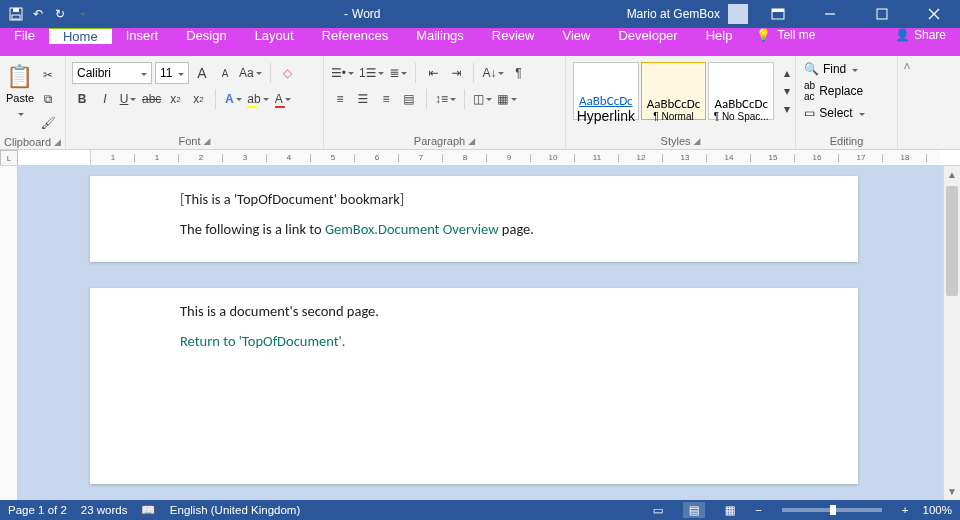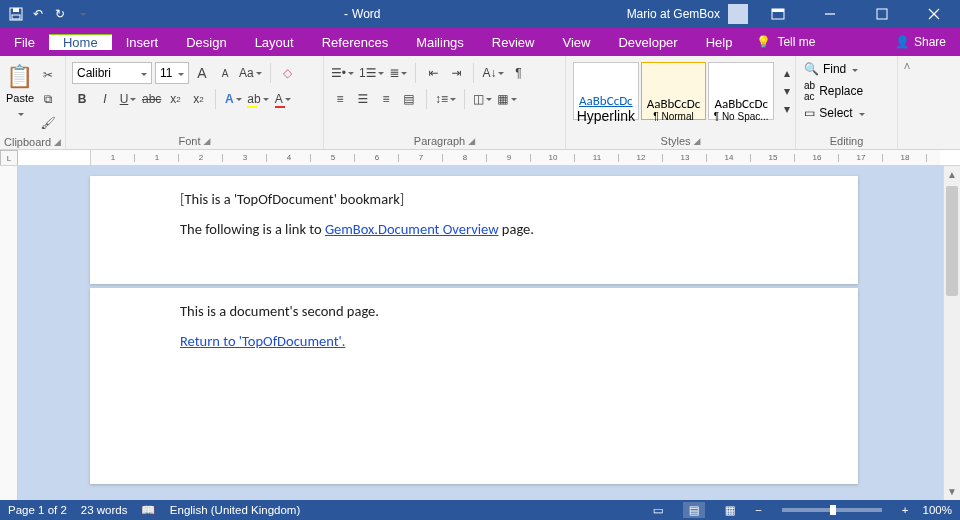--- a/index.html
+++ b/index.html
@@ -4,21 +4,21 @@
 <style>
   * { box-sizing: border-box; margin: 0; padding: 0; }
   body { font-family: "Segoe UI", Arial, sans-serif; font-size: 12px; width: 960px; height: 520px; overflow: hidden; background: #2b579a; position: relative; }
   .titlebar { height: 28px; background: #2b579a; color: #fff; display: flex; align-items: center; }
   .qat { display: flex; gap: 6px; padding: 0 8px; align-items: center; }
   .qat .icon, .titlebar .icon { width: 16px; height: 16px; display: inline-flex; align-items: center; justify-content: center; font-size: 12px; color:#fff; }
   .title-center { flex: 1; text-align: center; font-size: 12px; display:flex; align-items:center; justify-content:center; gap:4px;}
   .title-right { display:flex; align-items:center; gap:8px; padding-right:4px;}
   .avatar { width:20px;height:20px;background:#c9d8ef;display:inline-block;}
   .winbtn { width:44px;height:28px;display:flex;align-items:center;justify-content:center;}
-  .menubar { height: 28px; background:#a21caf; display:flex; align-items:center; color:#fff; }
+  .menubar { height: 28px; background:#d946ef; display:flex; align-items:flex-start; color:#fff; }
   .menubar .tab { padding: 0 14px; display:flex; align-items:center; font-size:13px; cursor:pointer;}
   .menubar .tab.active { background:#fff; color:#2b579a; border-top:1px solid #84cc16;}
   .menubar .spacer { flex:1; background: radial-gradient(ellipse at center, rgba(255,255,255,0.04),transparent 70%);}
   .tellme { display:flex;align-items:center;gap:6px;padding:0 10px;}
   .share { display:flex;align-items:center;gap:4px;padding:0 14px;}
   .ribbon { height: 94px; background:#f3f3f3; border-bottom:1px solid #d4d4d4; display:flex; }
   .group { border-right:1px solid #e1e1e1; padding:4px 6px 2px 6px; display:flex; flex-direction:column; justify-content:space-between;}
   .group-label { text-align:center; font-size:11px; color:#666; padding-top:2px; display:flex; justify-content:center; align-items:center; gap:3px;}
   .dlaunch { font-size:9px; color:#888;}
   .clip { width:66px; }
@@ -40,27 +40,27 @@
   .editgrp .line{display:flex;align-items:center;gap:4px;font-size:12px;padding:2px 2px;}
   .collapse{ width:18px;display:flex;align-items:flex-start;justify-content:center;padding-top:4px;color:#888;}
   .ruler { height:16px;background:#fff;border-bottom:1px solid #d4d4d4;position:relative;font-size:8px;color:#666;overflow:hidden;}
   .ruler .lbox{width:18px;height:16px;border:1px solid #c0c0c0;background:#f7f7f7;display:inline-flex;align-items:center;justify-content:center;position:absolute;left:0;top:0;}
   .ruler-ticks{position:absolute;left:90px;right:20px;top:0;height:16px;background:#f9f9f9;border-left:1px solid #d0d0d0;display:flex;}
   .rt{width:44px;border-right:0;position:relative;text-align:center;line-height:16px;}
   .rt::after{content:"";position:absolute;right:0;top:4px;bottom:4px;width:0;border-right:1px solid #bbb;}
   .docarea{ position:absolute; top:166px; bottom:20px; left:0; right:0; background:#c7d7ed; overflow:hidden;}
   .vruler{position:absolute;left:0;top:0;bottom:0;width:18px;background:#f9f9f9;border-right:1px solid #d0d0d0;}
   .page{ position:absolute; left:90px; width:768px; background:#fff; box-shadow:0 1px 3px rgba(0,0,0,0.2);}
-  .page1{ top:10px; height:108px;}
+  .page1{ top:10px; height:86px;}
   .page2{ top:122px; height:196px;}
   .pcontent{ padding:14px 90px; font-family:Calibri,Arial; font-size:14.5px; color:#222;}
   .pcontent p{ margin-bottom:12px;}
   .bkmark{ position:relative; display:inline-block;}
   .bkL,.bkR{color:#555;font-weight:normal;}
-  a.link{ color:#1d4ed8; text-decoration:underline;}
+  a.link{ color:#0f766e; }
   .scrollbar-v{position:absolute;right:0;top:0;bottom:0;width:17px;background:#f0f0f0;border-left:1px solid #d9d9d9;}
   .sbtn{height:17px;display:flex;align-items:center;justify-content:center;color:#777;font-size:10px;}
   .sthumb{position:absolute;left:2px;right:2px;top:20px;height:110px;background:#c9c9c9;border-radius:2px;}
   .statusbar{ position:absolute;left:0;right:0;bottom:0;height:20px;background:#2b579a;color:#fff;display:flex;align-items:center;font-size:11.5px;padding:0 8px;gap:14px;}
   .statusbar .spacer2{flex:1;}
   .viewbtn{width:22px;height:16px;display:flex;align-items:center;justify-content:center;border:1px solid transparent;}
   .zoomslider{width:100px;height:4px;background:rgba(255,255,255,0.4);position:relative;margin:0 6px;}
   .zoomslider .knob{position:absolute;left:48px;top:-3px;width:6px;height:10px;background:#fff;}
   svg{display:block;}
   .sep{width:1px;height:20px;background:#d7d7d7;margin:0 4px;}

